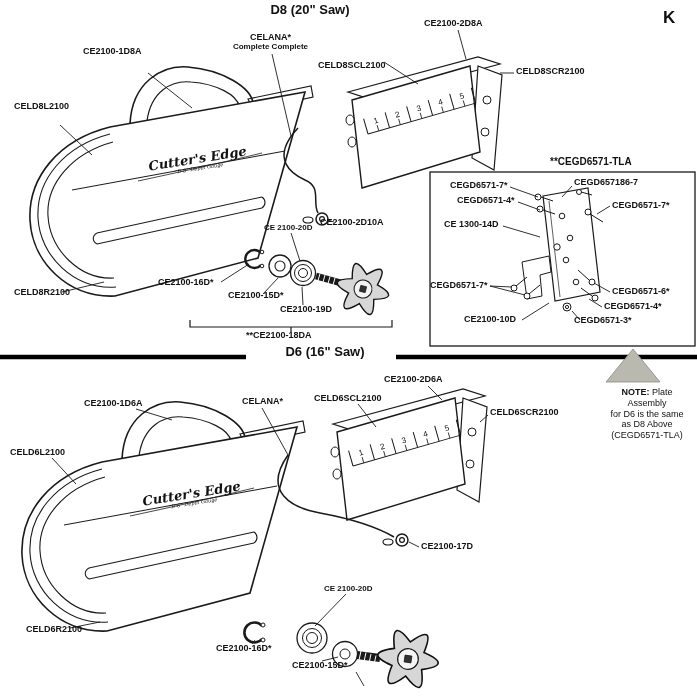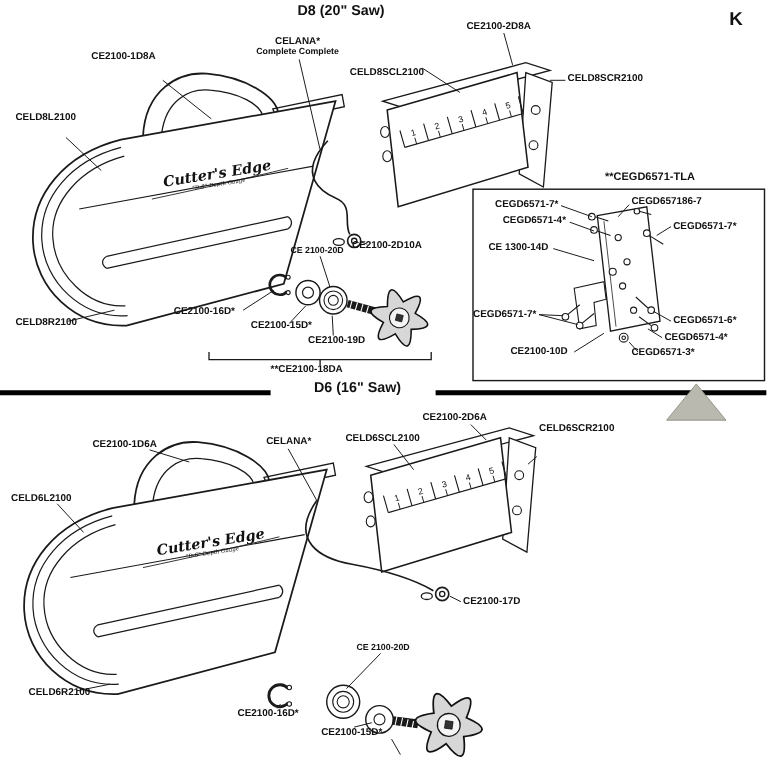--- a/index.html
+++ b/index.html
@@ -229,28 +229,35 @@
 <div class="lbl" style="left:604px;top:302px">CEGD6571-4*</div>
 <div class="lbl" style="left:464px;top:315px">CE2100-10D</div>
 <div class="lbl" style="left:574px;top:316px">CEGD6571-3*</div>
 
 <div class="sec-title" style="left:240px;top:344px;width:170px">D6 (16" Saw)</div>
 
 <div class="lbl" style="left:84px;top:399px">CE2100-1D6A</div>
 <div class="lbl" style="left:242px;top:397px">CELANA*</div>
 <div class="lbl" style="left:314px;top:394px">CELD6SCL2100</div>
 <div class="lbl" style="left:384px;top:375px">CE2100-2D6A</div>
-<div class="lbl" style="left:490px;top:385px">CELD6SCR2100</div>
+<div class="lbl" style="left:490px;top:408px">CELD6SCR2100</div>
 <div class="lbl" style="left:10px;top:448px">CELD6L2100</div>
 <div class="lbl" style="left:26px;top:625px">CELD6R2100</div>
 <div class="lbl" style="left:421px;top:542px">CE2100-17D</div>
 <div class="lbl small" style="left:324px;top:585px">CE 2100-20D</div>
 <div class="lbl" style="left:216px;top:644px">CE2100-16D*</div>
 <div class="lbl" style="left:292px;top:661px">CE2100-15D*</div>
 <div class="lbl small" style="left:344px;top:700px">CE2100-19D*</div>
 
 <div class="logo" style="left:132px;top:487px">
   <span>Cutter's Edge</span>
   <span class="sub">“D-6” Depth Gauge</span>
 </div>
 
+<div class="note">
+  <div><b>NOTE:</b> <span>Plate</span></div>
+  <div>Assembly</div>
+  <div>for D6 is the same</div>
+  <div>as D8 Above</div>
+  <div>(CEGD6571-TLA)</div>
+</div>
 
 </div>
 
 </body></html>

